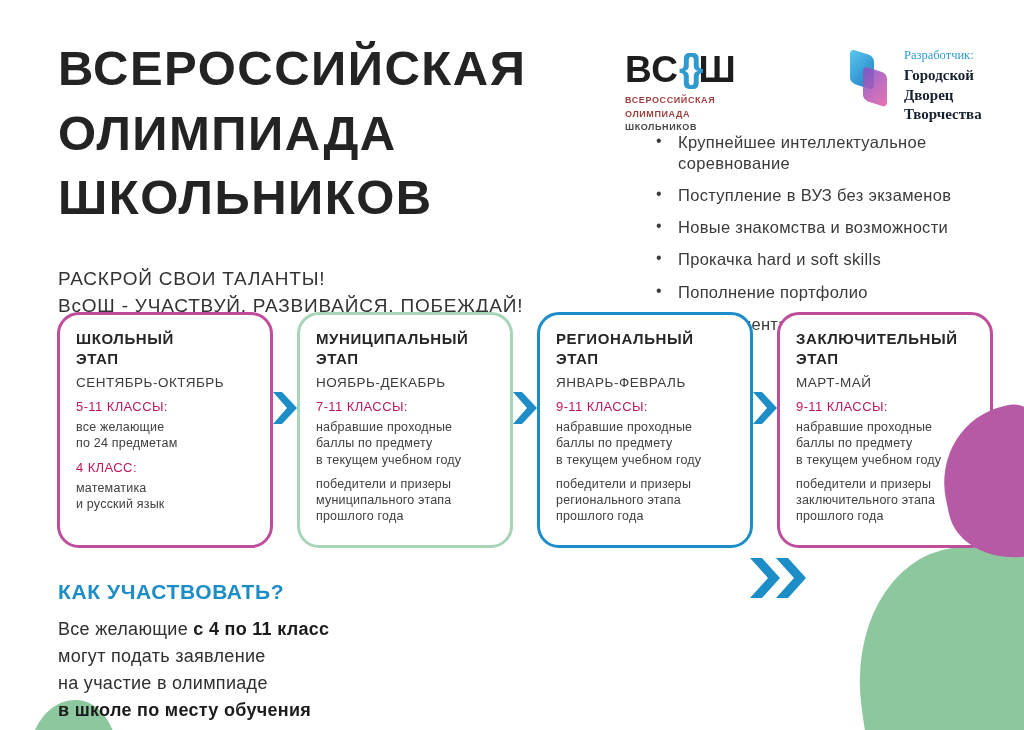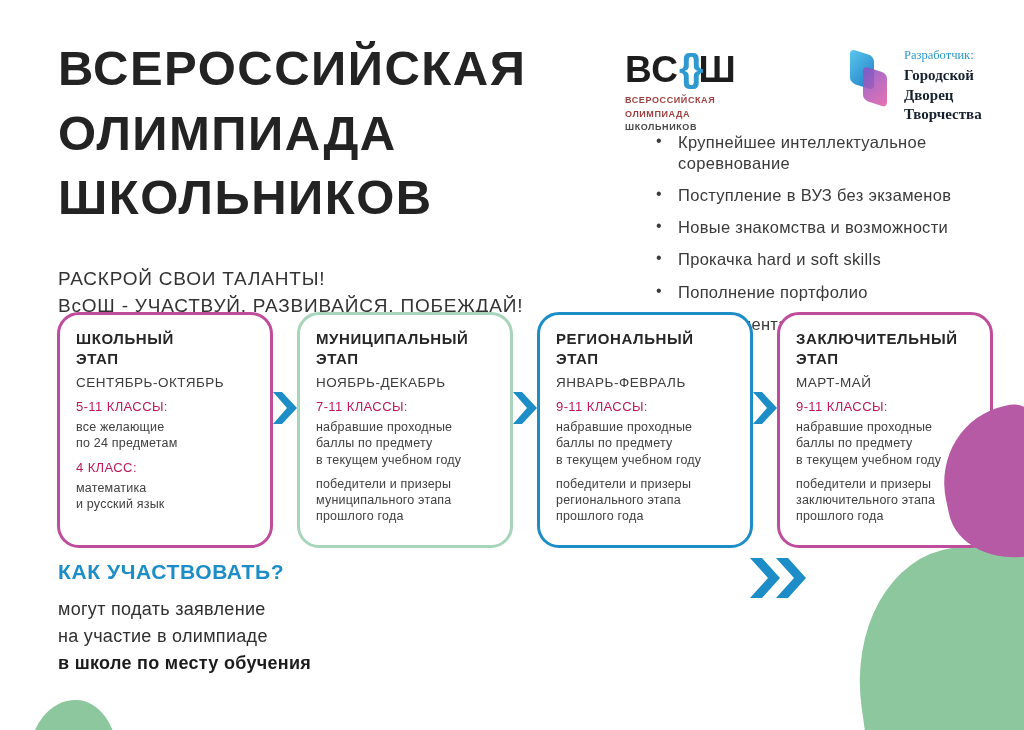--- a/index.html
+++ b/index.html
@@ -55,21 +55,21 @@
   .card--blue  { border-color:#1c8dc6; border-width:3.5px; }
   .card-title  { font-size:15px; font-weight:700; letter-spacing:0.6px; line-height:1.3; color:#262626; white-space:pre-line; margin-bottom:7px; }
   .card-period { font-size:13.5px; letter-spacing:0.5px; color:#3c3c3c; margin-bottom:9px; }
   .card-heading{ font-size:13px; letter-spacing:0.4px; color:#be185d; margin-bottom:5px; }
   .card-text   { font-size:12.5px; line-height:1.3; color:#404040; letter-spacing:0.2px; white-space:pre-line; margin-bottom:8px; }
   .arrow-slot  { flex:0 0 18px; display:flex; justify-content:center; }
   .arrow-slot svg { margin-top:80px; overflow:visible; }
 
   
   .howto { position:absolute; left:58px; top:560px; }
-  .howto-heading { font-size:21px; font-weight:700; letter-spacing:0.6px; color:#1c8dc6; margin-bottom:12px; }
+  .howto-heading { font-size:21px; font-weight:700; letter-spacing:0.6px; color:#1c8dc6; margin-bottom:12px;margin-top:20px; }
   .howto-body { font-size:18px; line-height:1.5; color:#2f2f2f; letter-spacing:0.3px; }
   .howto-body b { color:#1b1b1b; }
   .double-chevron { position:absolute; left:750px; top:558px; }
 
   
   .blob { position:absolute; }
   .blob-green-small {
     left:30px; top:700px; width:88px; height:95px; background:#8cc79e;
     border-radius:52% 48% 46% 54% / 58% 62% 38% 42%; z-index:1;
   }
@@ -213,20 +213,21 @@
         <div class="card-text">победители и призеры
 заключительного этапа
 прошлого года</div>
       </div>
 
     </div>
 
     <div class="howto">
       <div class="howto-heading">КАК УЧАСТВОВАТЬ?</div>
       <div class="howto-body">
+        <div><span>Все желающие </span><b>с 4 по 11 класс</b></div>
         <div>могут подать заявление</div>
         <div>на участие в олимпиаде</div>
         <div><b>в школе по месту обучения</b></div>
       </div>
     </div>
 
     <div class="double-chevron">
       <svg width="58" height="40" viewBox="0 0 58 40">
         <polygon points="0,0 12,0 30,20 12,40 0,40 18,20" fill="#1c8dc6"></polygon>
         <polygon points="26,0 38,0 56,20 38,40 26,40 44,20" fill="#1c8dc6"></polygon>

